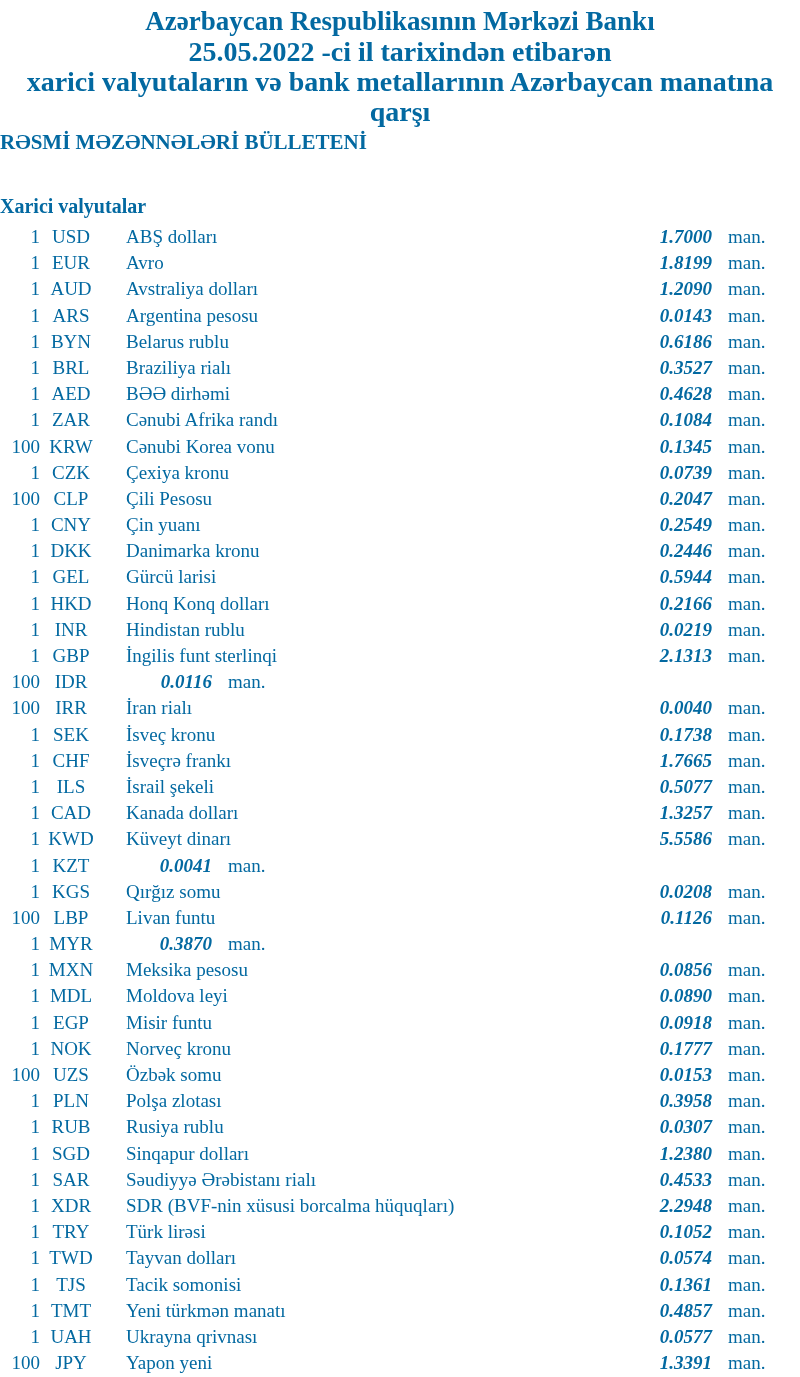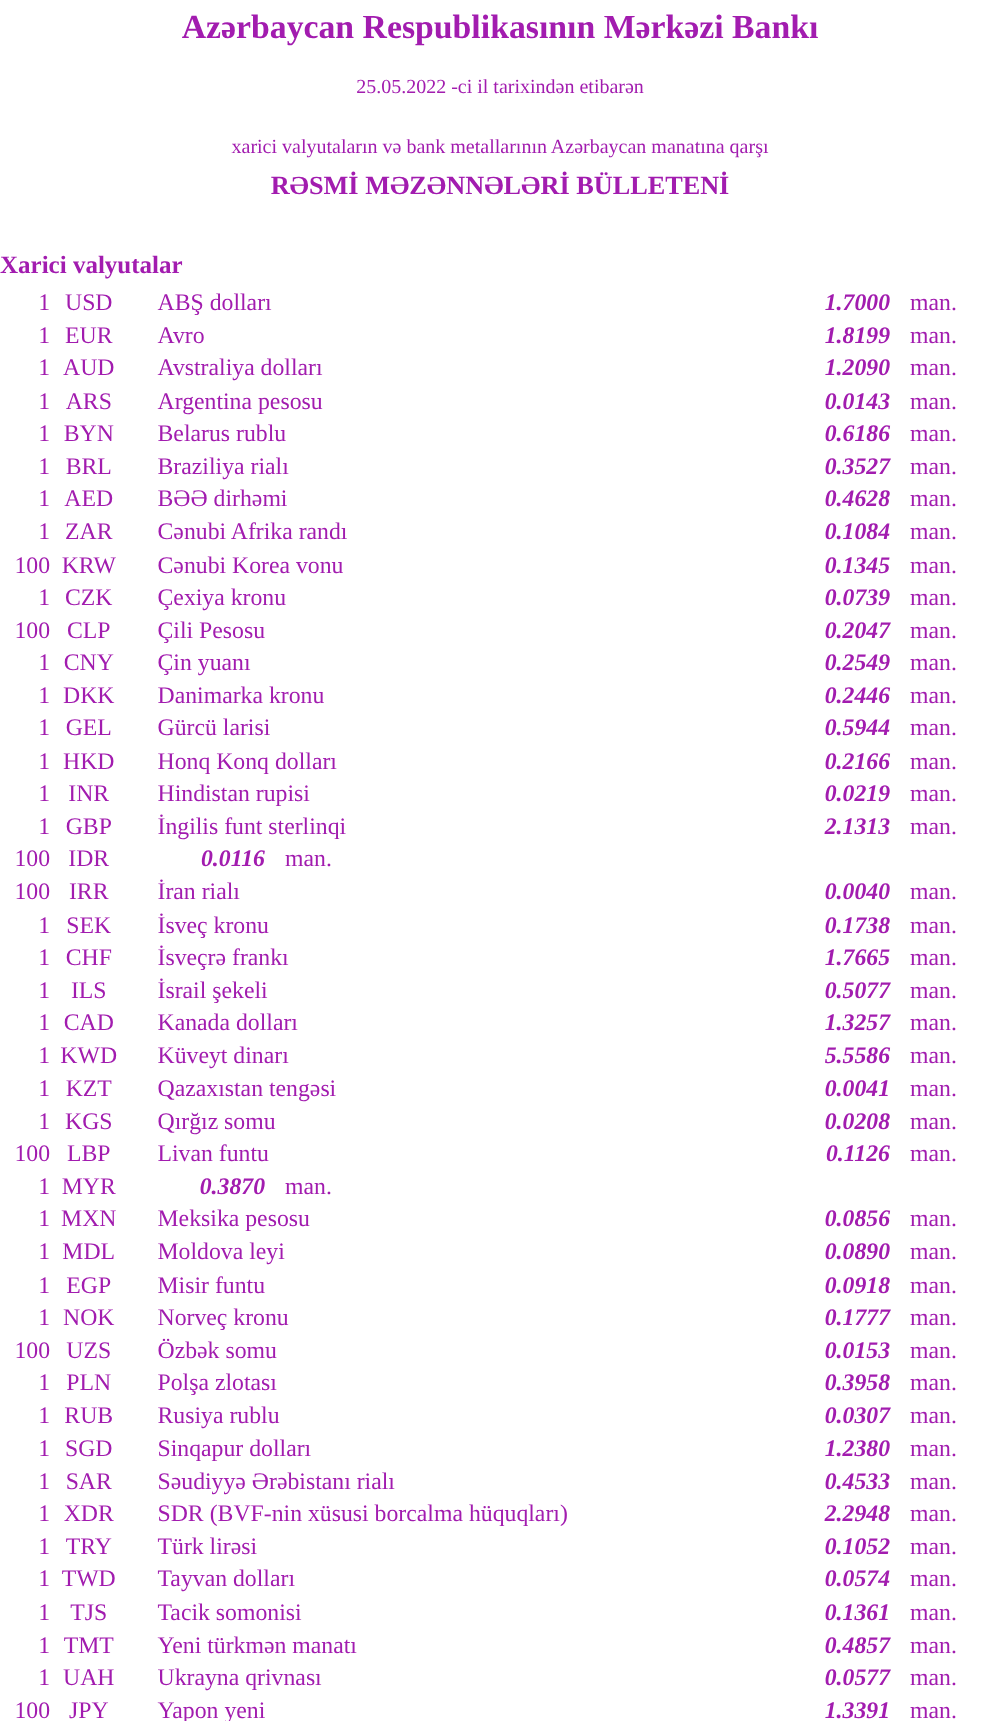--- a/index.html
+++ b/index.html
@@ -1,40 +1,38 @@
 <!DOCTYPE html>
 <html><head>
 <meta charset="utf-8">
 <style>
   html, body { margin: 0; padding: 0; background: #ffffff; }
   .page {
     position: relative;
     width: 800px;
     height: 1377px;
     background: #ffffff;
-    color: #a21caf;
+    color: #0369a1;
     font-family: "Liberation Serif", serif;
     overflow: hidden;
   }
   .hdr-title {
     padding-top: 5px;
     text-align: center;
     font-size: 27px;
     line-height: 32px;
     font-weight: bold;
   }
   .hdr-line {
     text-align: center;
-    font-size: 16px;
+    font-size: 28px;
     line-height: 30px;
-    font-weight: normal;
-    margin-top: 18px;
+    font-weight: bold;
   }
   .hdr-bulletin {
-    text-align: center;
     font-size: 21px;
     line-height: 30px;
     font-weight: bold;
   }
   .section-title {
     margin-top: 36px;
     font-size: 20px;
     line-height: 26px;
     font-weight: bold;
   }
@@ -166,21 +164,21 @@
       <div class="row">
         <span class="qty">1</span>
         <span class="code">HKD</span>
         <span class="name">Honq Konq dolları</span>
         <span class="rate">0.2166</span>
         <span class="unit">man.</span>
       </div>
       <div class="row">
         <span class="qty">1</span>
         <span class="code">INR</span>
-        <span class="name">Hindistan rupisi</span>
+        <span class="name">Hindistan rublu</span>
         <span class="rate">0.0219</span>
         <span class="unit">man.</span>
       </div>
       <div class="row">
         <span class="qty">1</span>
         <span class="code">GBP</span>
         <span class="name">İngilis funt sterlinqi</span>
         <span class="rate">2.1313</span>
         <span class="unit">man.</span>
       </div>
@@ -228,21 +226,20 @@
       <div class="row">
         <span class="qty">1</span>
         <span class="code">KWD</span>
         <span class="name">Küveyt dinarı</span>
         <span class="rate">5.5586</span>
         <span class="unit">man.</span>
       </div>
       <div class="row">
         <span class="qty">1</span>
         <span class="code">KZT</span>
-        <span class="name">Qazaxıstan tengəsi</span>
         <span class="rate">0.0041</span>
         <span class="unit">man.</span>
       </div>
       <div class="row">
         <span class="qty">1</span>
         <span class="code">KGS</span>
         <span class="name">Qırğız somu</span>
         <span class="rate">0.0208</span>
         <span class="unit">man.</span>
       </div>

